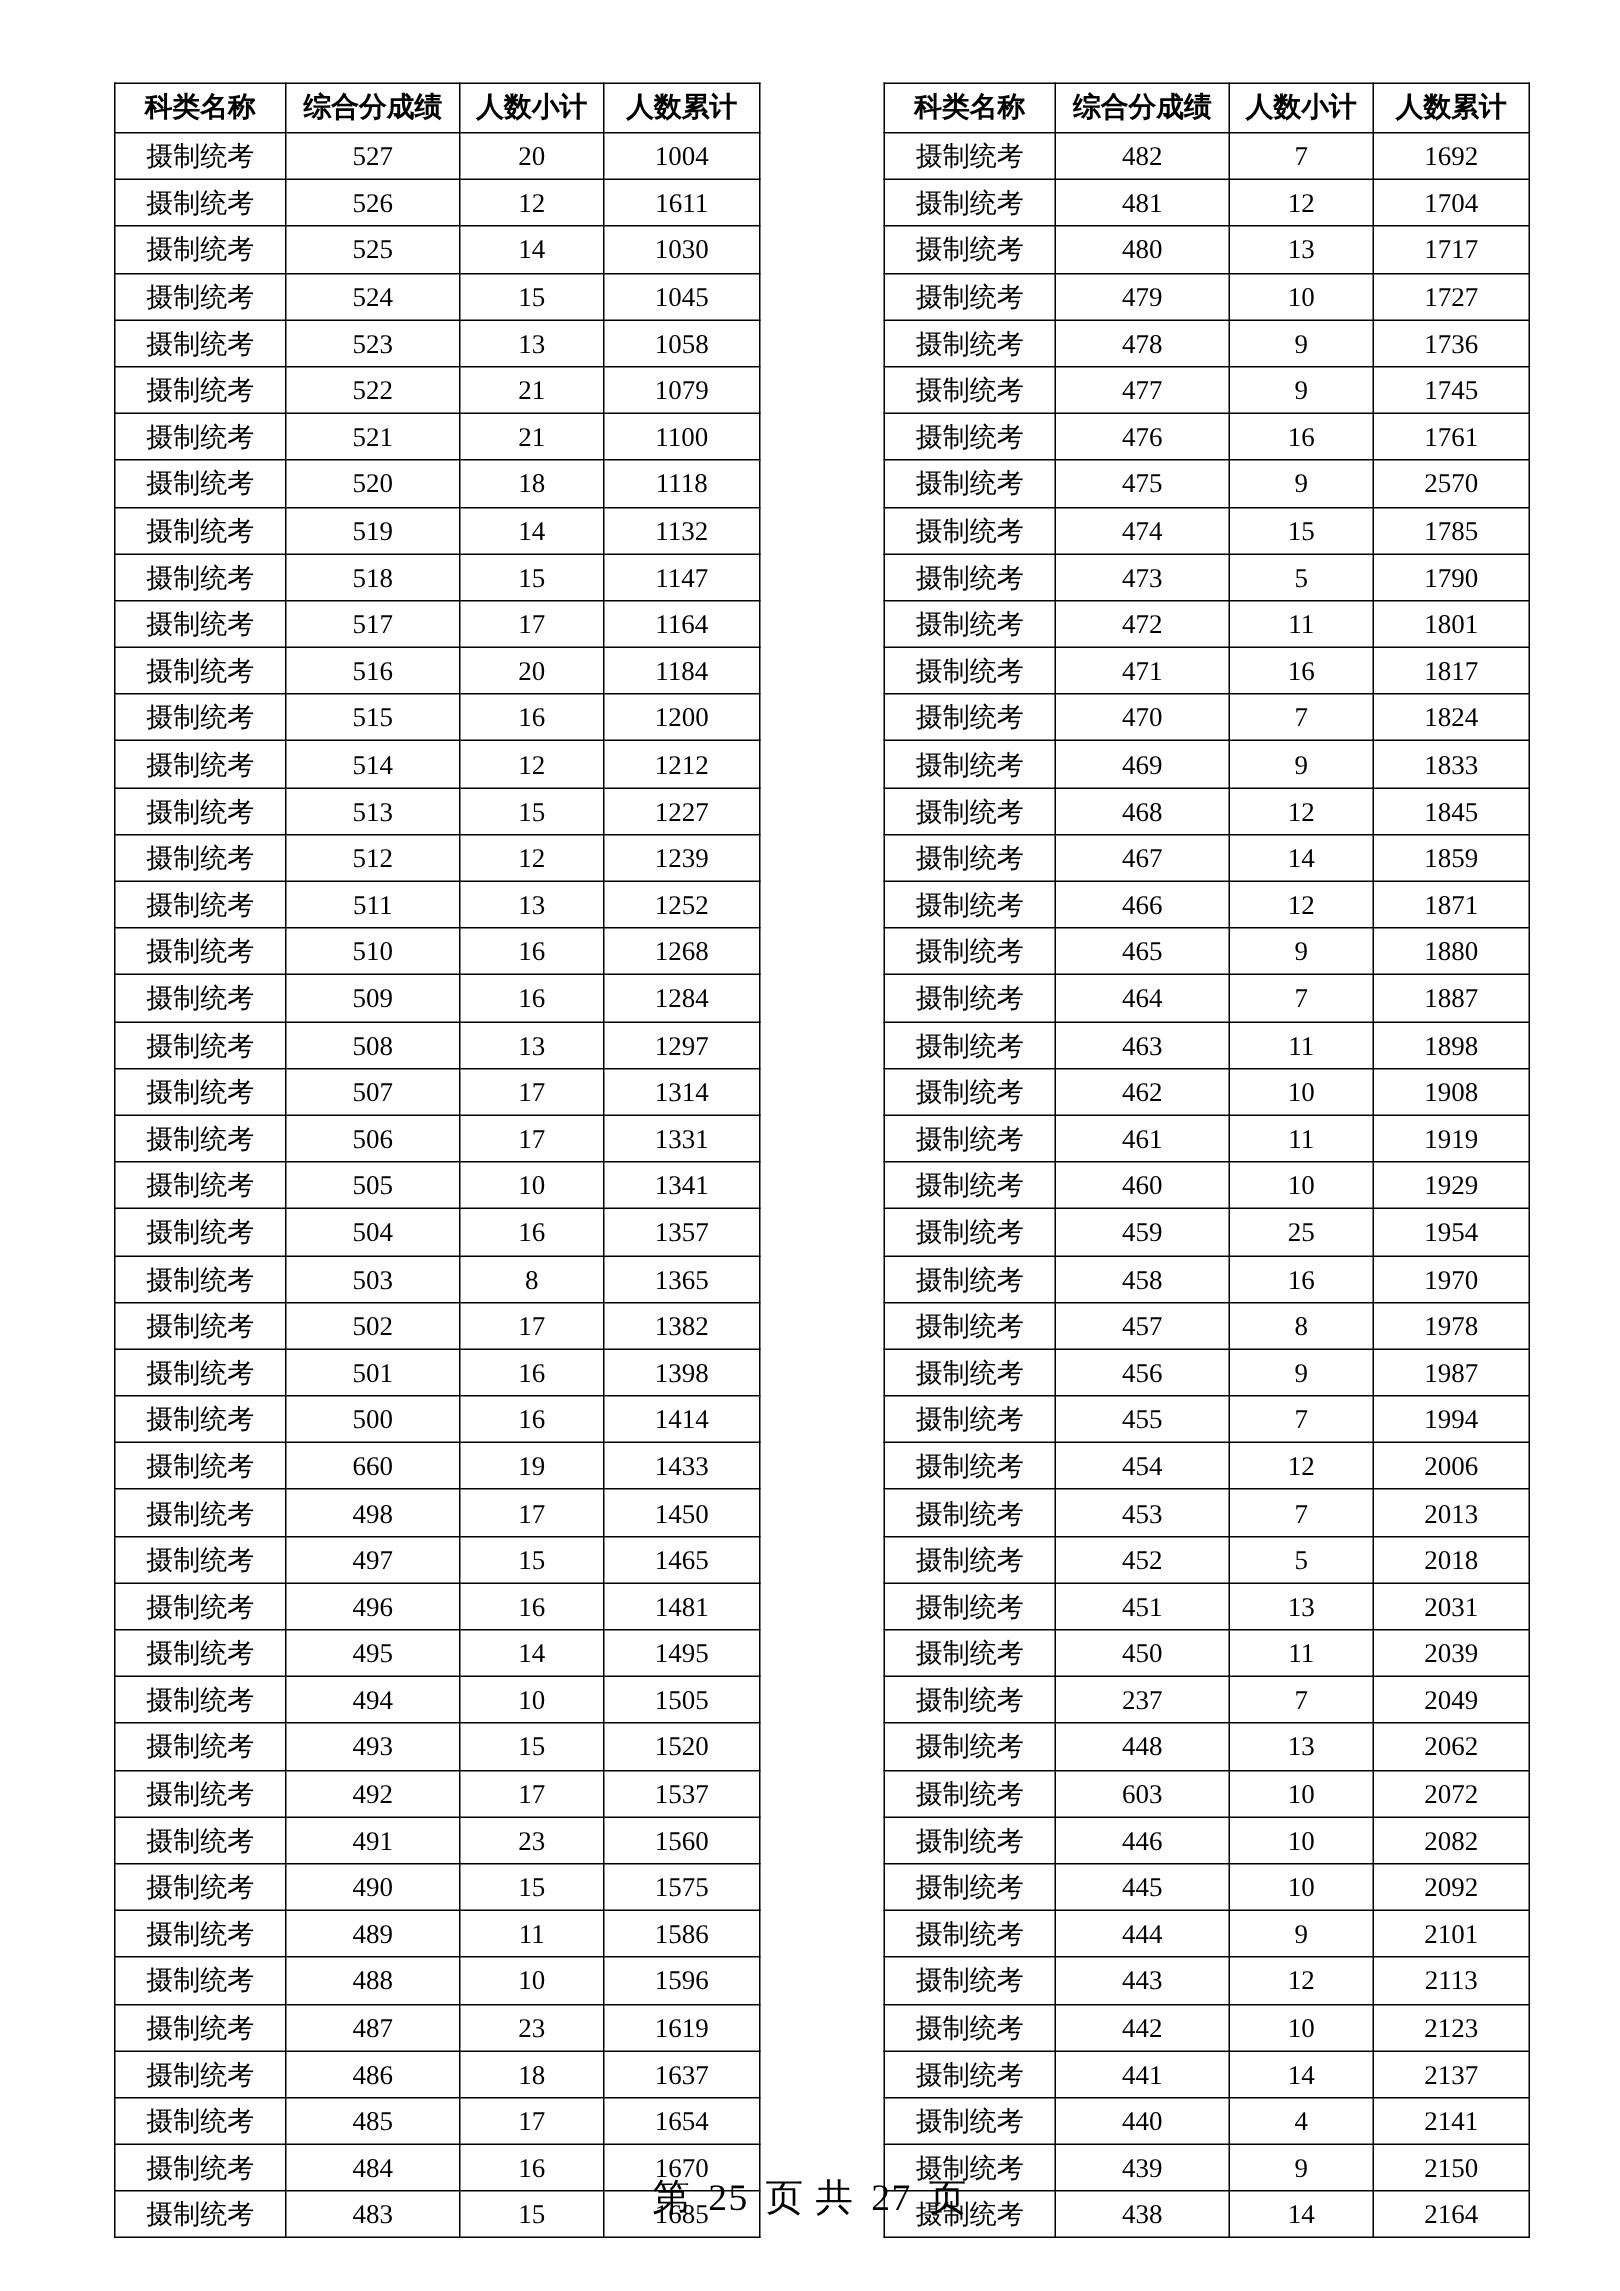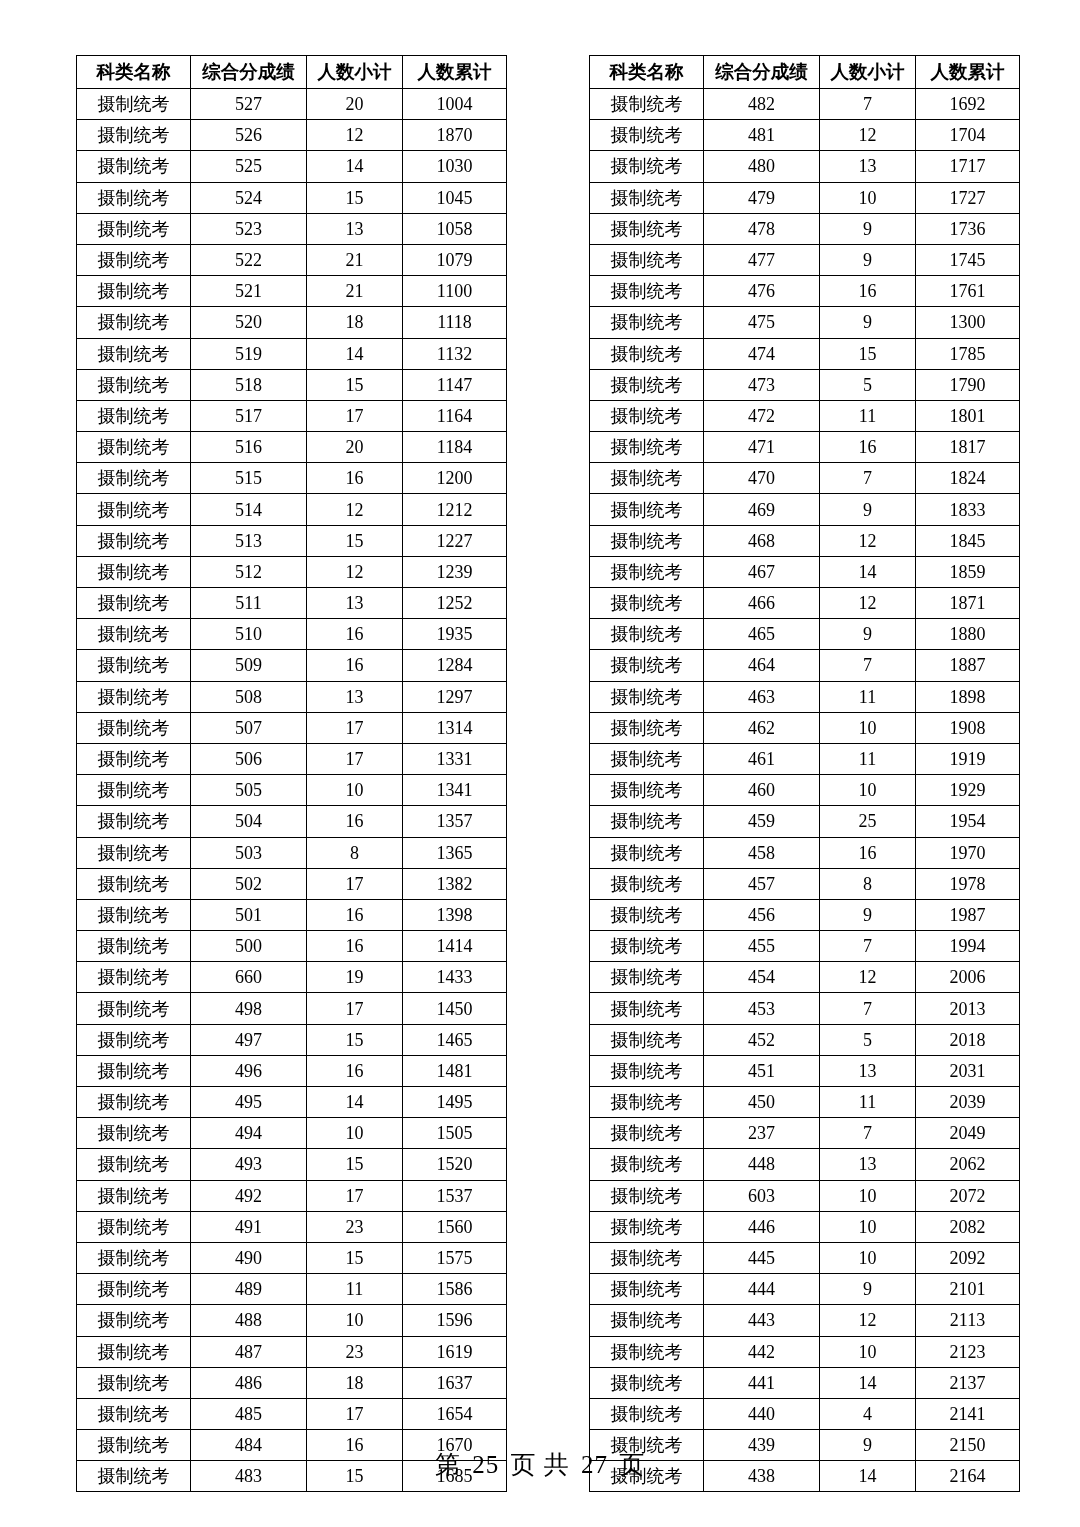--- a/index.html
+++ b/index.html
@@ -95,21 +95,21 @@
           <tr>
             <td>摄制统考</td>
             <td>527</td>
             <td>20</td>
             <td>1004</td>
           </tr>
           <tr>
             <td>摄制统考</td>
             <td>526</td>
             <td>12</td>
-            <td>1870</td>
+            <td>1611</td>
           </tr>
           <tr>
             <td>摄制统考</td>
             <td>525</td>
             <td>14</td>
             <td>1030</td>
           </tr>
           <tr>
             <td>摄制统考</td>
             <td>524</td>
@@ -191,21 +191,21 @@
           <tr>
             <td>摄制统考</td>
             <td>511</td>
             <td>13</td>
             <td>1252</td>
           </tr>
           <tr>
             <td>摄制统考</td>
             <td>510</td>
             <td>16</td>
-            <td>1935</td>
+            <td>1268</td>
           </tr>
           <tr>
             <td>摄制统考</td>
             <td>509</td>
             <td>16</td>
             <td>1284</td>
           </tr>
           <tr>
             <td>摄制统考</td>
             <td>508</td>
@@ -420,21 +420,21 @@
           <tr>
             <td>摄制统考</td>
             <td>476</td>
             <td>16</td>
             <td>1761</td>
           </tr>
           <tr>
             <td>摄制统考</td>
             <td>475</td>
             <td>9</td>
-            <td>1300</td>
+            <td>2570</td>
           </tr>
           <tr>
             <td>摄制统考</td>
             <td>474</td>
             <td>15</td>
             <td>1785</td>
           </tr>
           <tr>
             <td>摄制统考</td>
             <td>473</td>

